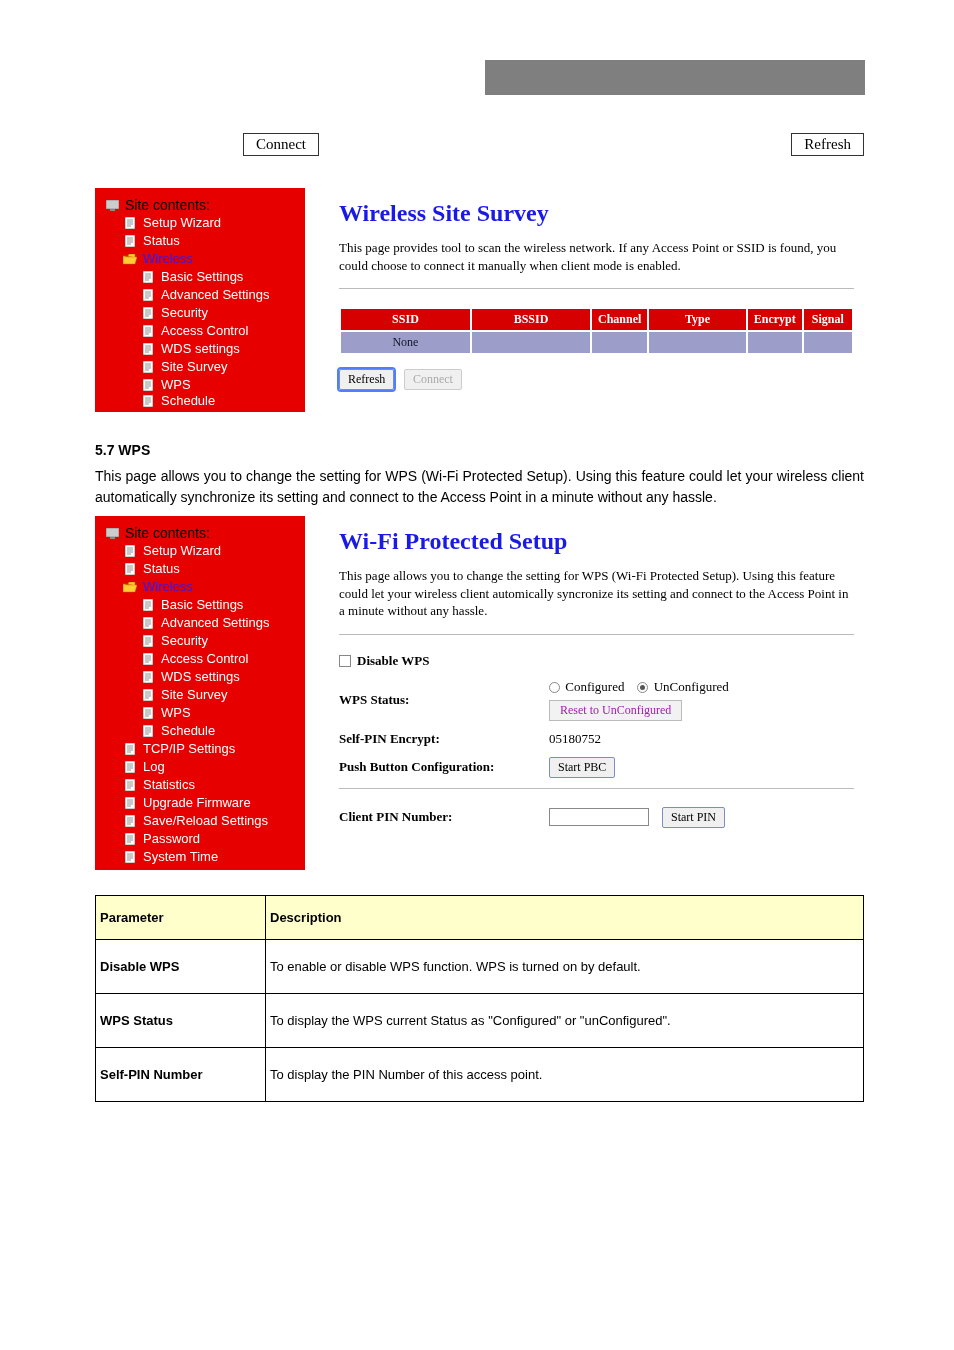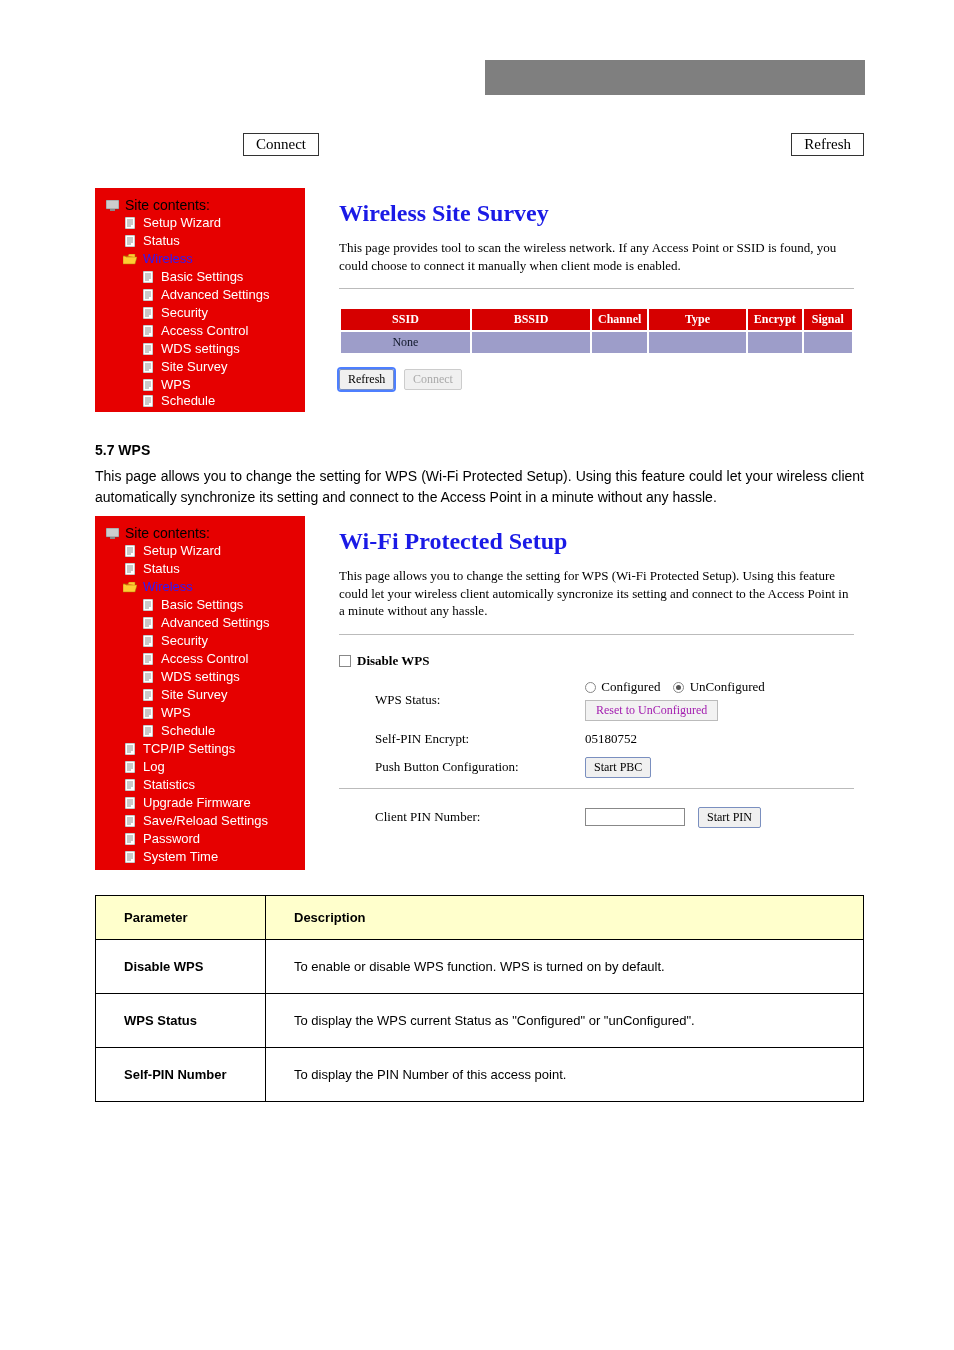--- a/index.html
+++ b/index.html
@@ -134,22 +134,21 @@
   
   .wps-row {
     display: flex;
     align-items: center;
     margin-bottom: 10px;
     font-family: "Times New Roman", serif;
     font-size: 13px;
   }
   .wps-label {
     width: 210px;
-    font-weight: normal;
-    margin-left: 36px;
+    font-weight: bold;
   }
   .wps-value { flex: 1; }
   .radio-circle {
     display: inline-block;
     width: 11px; height: 11px;
     border: 1px solid #888;
     border-radius: 50%;
     vertical-align: middle;
     margin-right: 2px;
   }
@@ -193,21 +192,21 @@
 
   
   .param-table {
     width: 100%;
     border-collapse: collapse;
     margin-top: 10px;
     font-size: 13px;
   }
   .param-table th, .param-table td {
     border: 1px solid #000;
-    padding: 10px 28px;
+    padding: 10px 4px;
     vertical-align: middle;
     text-align: left;
   }
   .param-table th {
     background: #ffffcc;
     font-weight: bold;
     height: 44px;
   }
   .param-table td.col1 {
     width: 170px;

